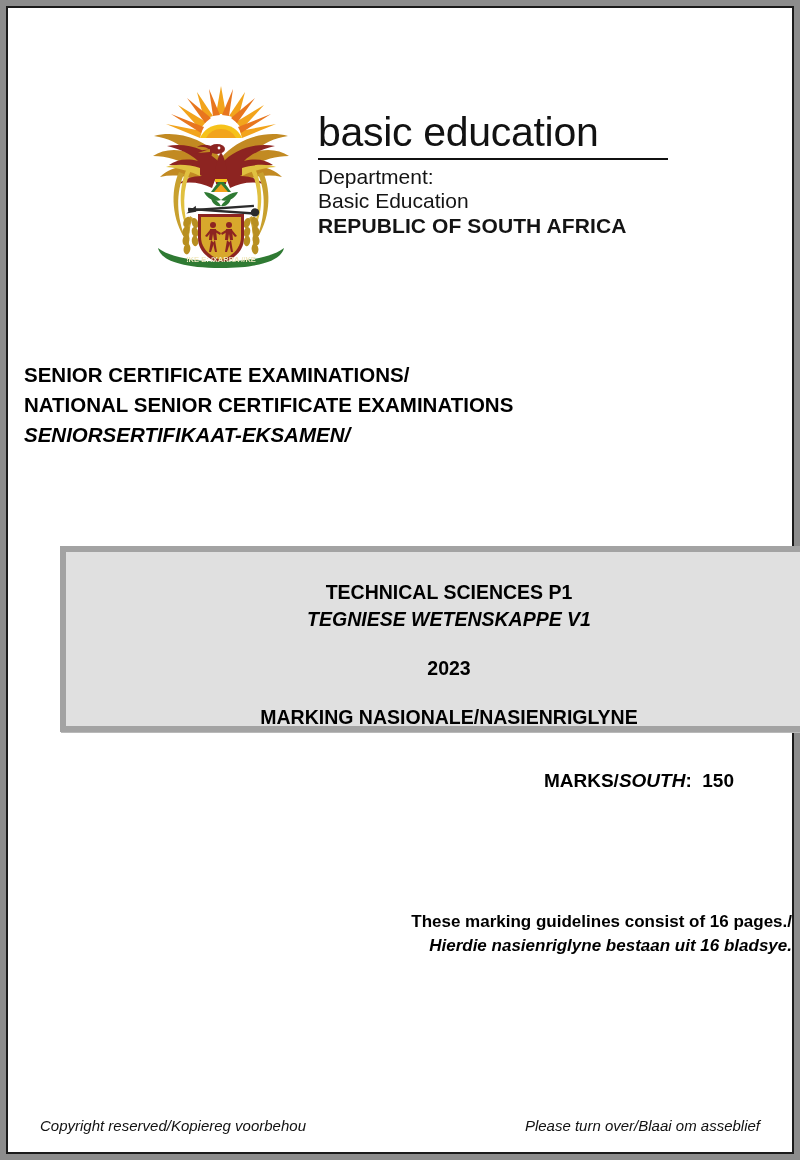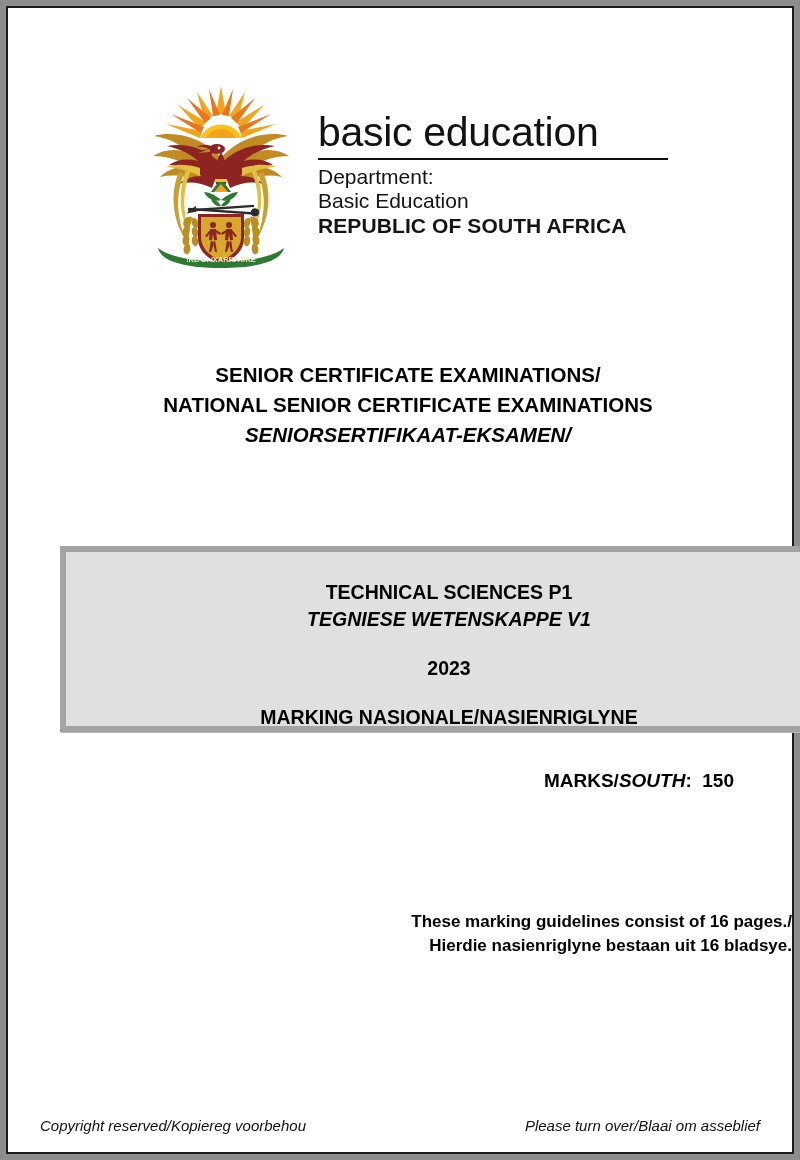--- a/index.html
+++ b/index.html
@@ -78,21 +78,20 @@
   .dept-line.strong {
     font-weight: bold;
     letter-spacing: 0.1px;
   }
 
   
   .exam-titles {
     position: absolute;
     left: 16px; right: 0;
     top: 352px;
-    text-align: center;
   }
   .exam-titles div {
     font-size: 20.5px;
     font-weight: bold;
     line-height: 1.46;
     color: #000000;
     white-space: nowrap;
   }
   .exam-titles div.ital { font-style: italic; }
 
@@ -139,21 +138,21 @@
     top: 902px;
     text-align: right;
   }
   .page-count div {
     font-size: 17px;
     font-weight: bold;
     line-height: 1.42;
     color: #000000;
     white-space: nowrap;
   }
-  .page-count div.ital { }
+  .page-count div.ital { font-style: italic; }
 
   
   .footer {
     position: absolute;
     left: 32px;
     right: 32px;
     bottom: 18px;
     display: flex;
     justify-content: space-between;
     align-items: baseline;

